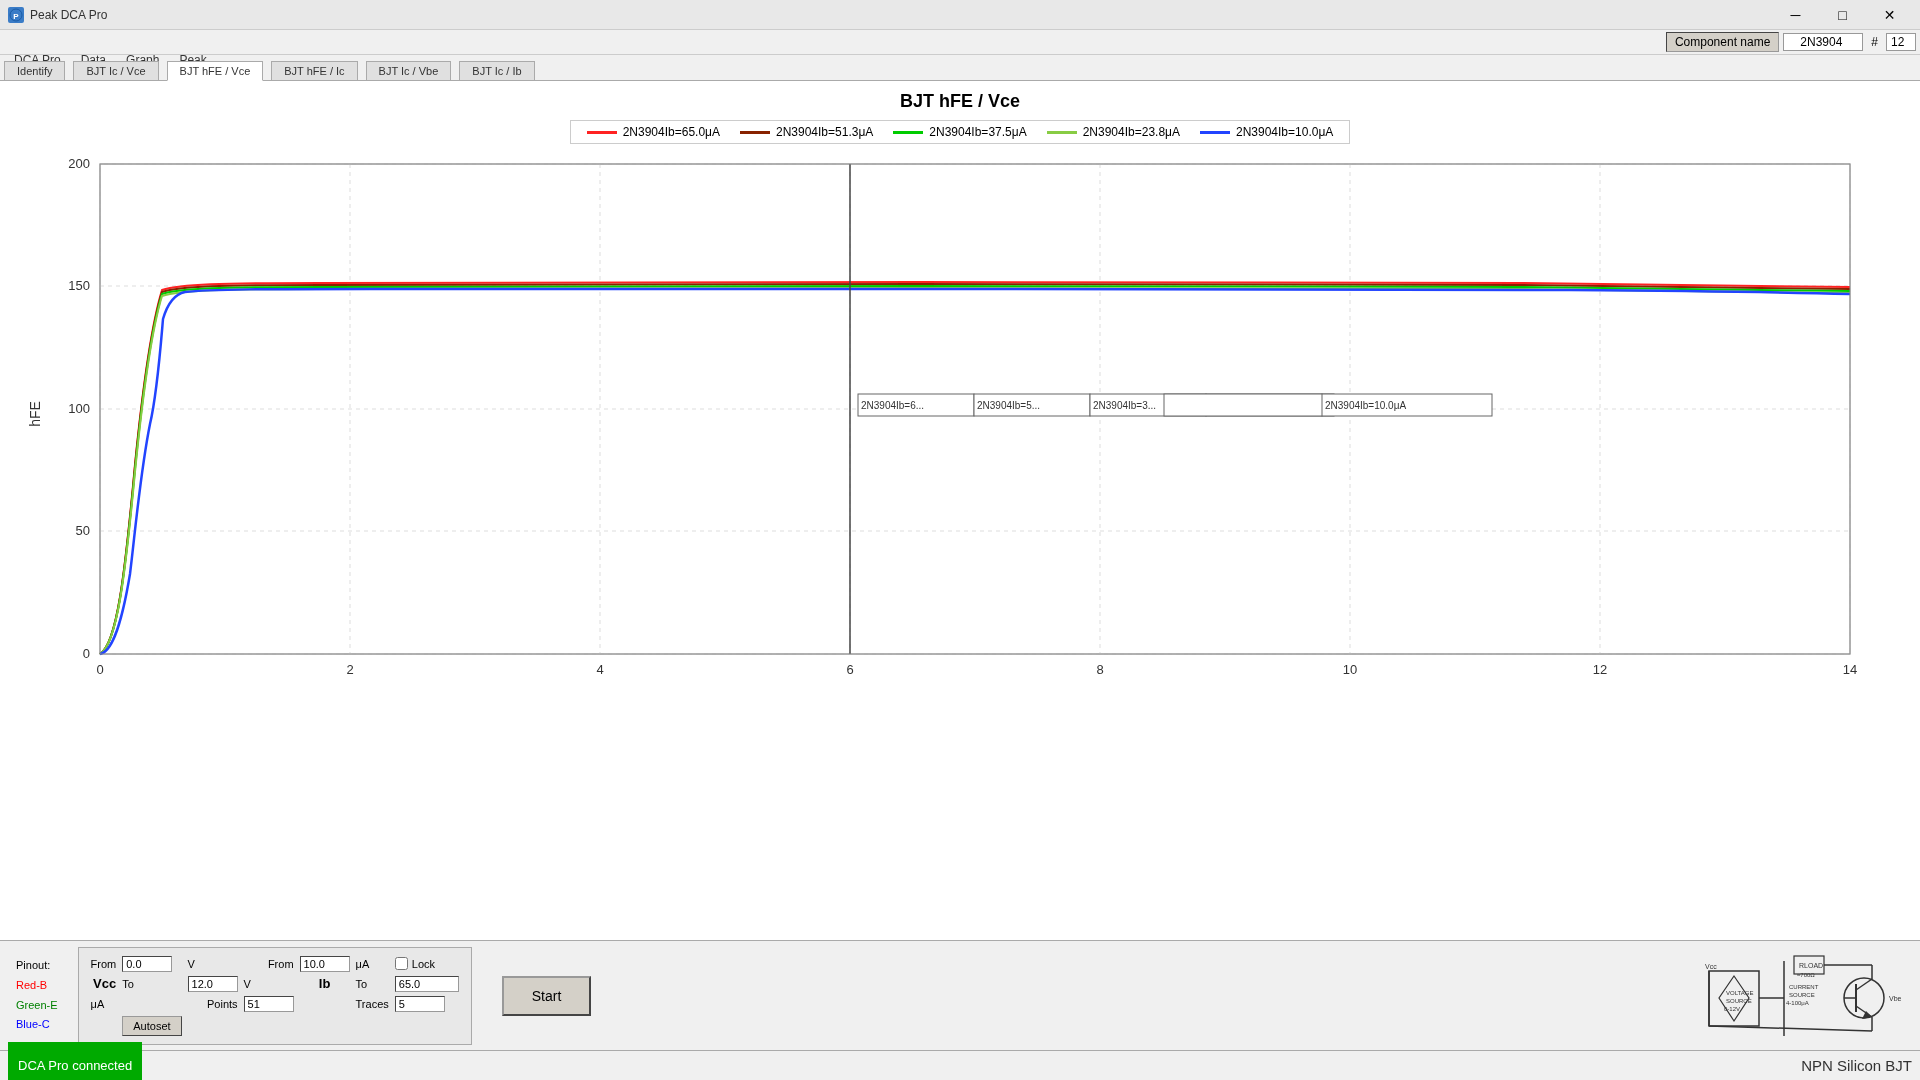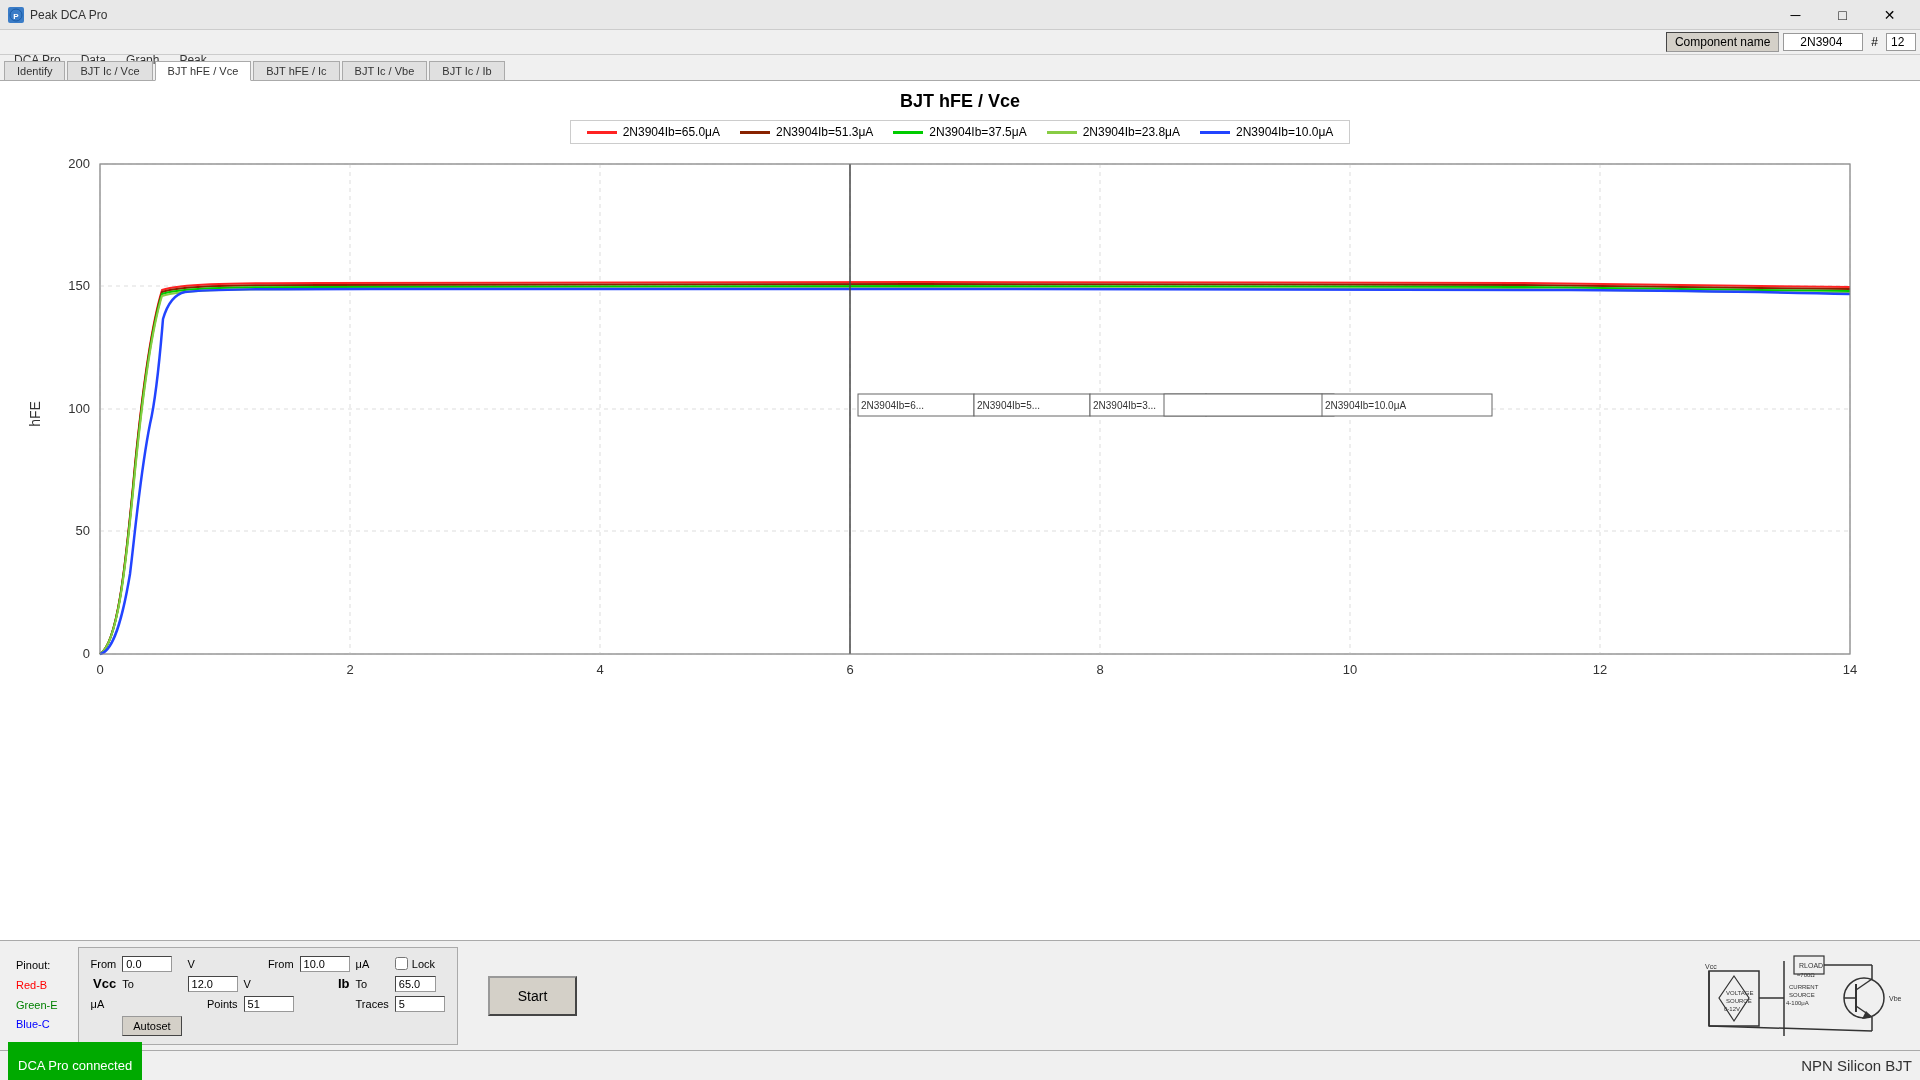--- a/index.html
+++ b/index.html
@@ -48,21 +48,21 @@
       padding: 0 4px;
       border-bottom: 1px solid #aaa;
     }
     .tab {
       padding: 3px 12px;
       font-size: 11px;
       border: 1px solid #aaa;
       border-bottom: none;
       background: #e0e0e0;
       cursor: pointer;
-      margin-right: 2px;
+      margin-right: 8px;
       color: #333;
     }
     .tab.active {
       background: white;
       border-bottom: 1px solid white;
       margin-bottom: -1px;
       font-weight: normal;
     }
 
     
@@ -343,23 +343,23 @@
       <span>μA</span>
       <div style="display:flex;align-items:center;gap:4px;grid-row:span 1;">
         <input type="checkbox" style="">
         <span>Lock</span>
       </div>
 
       <span style="text-align:right; font-weight:bold; font-size:13px;">Vcc</span>
       <span>To</span>
       <input type="text" value="12.0" style="width: 50px; border: 1px inset rgb(153, 153, 153); font-size: 11px; padding: 1px 3px;">
       <span>V</span>
-      <span style="text-align:right; font-weight:bold; font-size:13px;">Ib</span>
+      <span style="text-align:center; font-weight:bold; font-size:13px;">Ib</span>
       <span>To</span>
-      <input type="text" value="65.0" style="width: 41px; border: 1px inset rgb(153, 153, 153); font-size: 11px; padding: 1px 3px;">
+      <input type="text" value="65.0" style="width: 64px; border: 1px inset rgb(153, 153, 153); font-size: 11px; padding: 1px 3px;">
       <span>μA</span>
       <div></div>
 
       <span style="text-align:right;">Points</span>
       <input type="text" value="51" style="width: 50px; border: 1px inset rgb(153, 153, 153); font-size: 11px; padding: 1px 3px;">
       <div></div>
       <span style="text-align:right;">Traces</span>
       <input type="text" value="5" style="width: 50px; border: 1px inset rgb(153, 153, 153); font-size: 11px; padding: 1px 3px;">
       <div></div>
       <button id="autoset-btn" style="background:#d4d0c8; border:1px outset #999; padding:3px 10px; font-size:11px; cursor:pointer;">Autoset</button>

